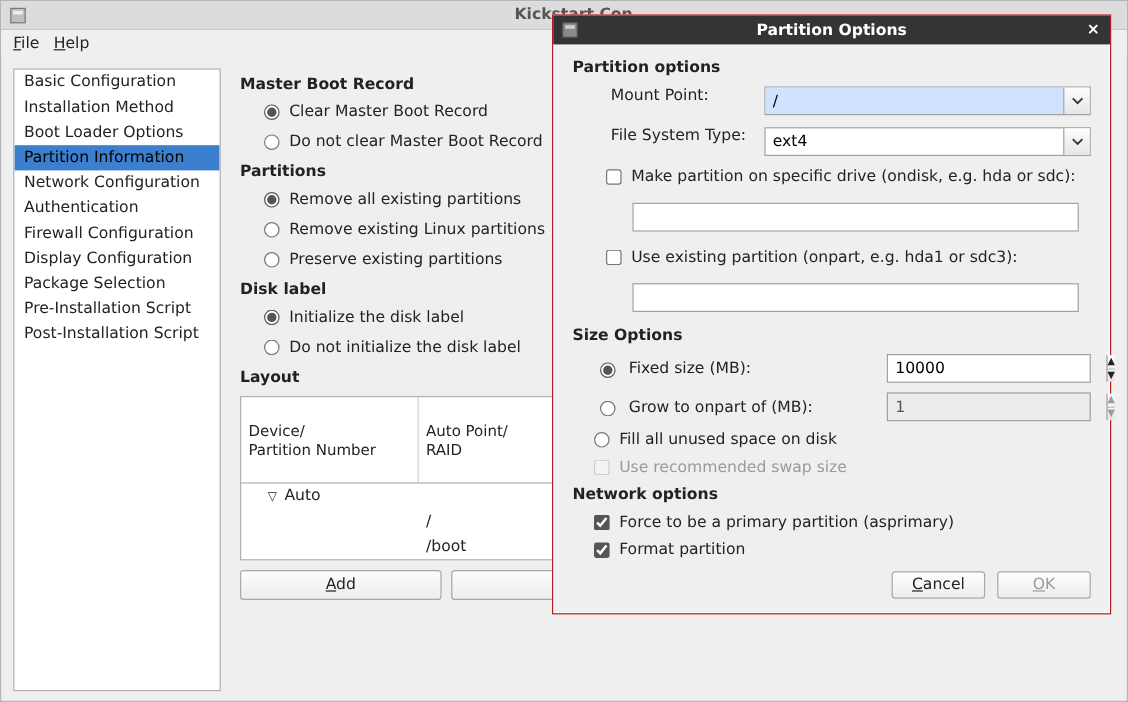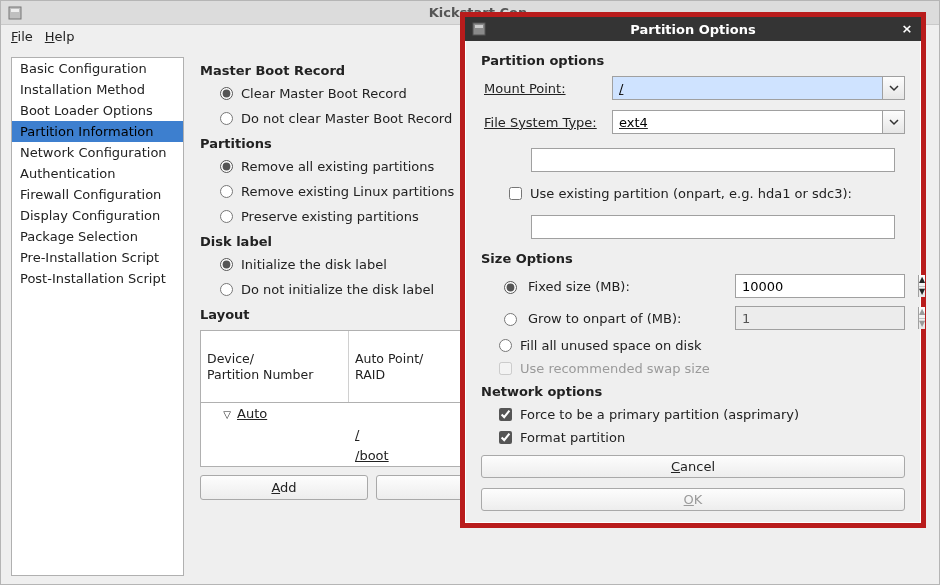--- a/index.html
+++ b/index.html
@@ -102,21 +102,21 @@
     font-size: 12.5px;
     line-height: 1.25;
   }
   .layout-table .th:first-child { width: 148px; }
   .layout-table .th:last-child { flex: 1; border-right: none; }
   .layout-table .tbody .tr {
     display: flex;
   }
   .layout-table .tbody .td:first-child { width: 148px; }
   .layout-table .tbody .td:last-child { flex: 1; }
-  .layout-table .td { padding: 3px 6px; text-decoration: underline; }
+  .layout-table .td { padding: 3px 6px; }
   .tree-toggle { display:inline-block; width: 12px; text-align:center; margin-left:14px; margin-right:4px; font-size:10px; }
   .button-row {
     display: flex;
     gap: 8px;
     margin-top: 8px;
   }
   .btn {
     background: linear-gradient(#fdfdfd,#ededed);
     border: 1px solid #a9a9a9;
     border-radius: 3px;
@@ -127,21 +127,21 @@
   }
   .btn .ul { text-decoration: underline; }
   .btn.disabled { color: #9a9a9a; }
 
   
   .dialog {
     position: absolute;
     left: 460px; top: 12px;
     width: 466px;
     background: #efefef;
-    border: 5px solid #b91c1c;
+    border: 1px solid #b91c1c;
     box-shadow: 0 0 0 1px #fff inset;
   }
   .dlg-titlebar {
     height: 24px;
     background: #343434;
     color: #fff;
     display: flex;
     align-items: center;
     padding: 0 6px;
   }
@@ -156,24 +156,23 @@
     text-align: center;
     cursor: default;
     font-weight: bold;
   }
   .dlg-body {
     padding: 10px 16px 12px 16px;
   }
   .dlg-section-title { font-weight: bold; margin: 2px 0 8px 0; }
   .form-row {
     display: flex;
-    align-items: center;
+    align-items: flex-start;
     gap: 10px;
-    margin: 6px 0 10px 3px;
-    text-decoration: underline;
+    margin: 6px 0 10px 32px;
   }
   .form-row .lbl { width: 118px; }
   .combo {
     flex: 1;
     display: flex;
     align-items: center;
     background: #fff;
     border: 1px solid #a0a0a0;
     height: 24px;
   }
@@ -230,21 +229,20 @@
     display:flex; align-items:center; gap:8px;
     margin: 6px 0 8px 18px;
   }
   .cb-line input { margin:0; }
   .cb-line.disabled { color:#9a9a9a; }
   .dlg-buttons {
     display: flex;
     justify-content: flex-end;
     gap: 10px;
     margin-top: 10px;
-    flex-direction: column;
   }
   .dlg-buttons .btn { min-width: 78px; padding: 3px 10px; }
   input[type=radio], input[type=checkbox] { accent-color:#555; }
 </style>
 </head>
 <body>
 
 <div class="main-window">
   <div class="main-titlebar">
     <span class="app-icon">
@@ -378,20 +376,24 @@
       <div class="combo">
         <input type="text" readonly="" value="ext4" style="">
         <div class="drop">
           <svg width="10" height="10" viewBox="0 0 10 10">
               <path d="M1 3 L5 7 L9 3" fill="none" stroke="#333" stroke-width="1.5"></path>
             </svg>
         </div>
       </div>
     </div>
 
+    <label class="cb-row sub">
+      <input type="checkbox" style="">
+      <span>Make partition on specific drive (ondisk, e.g. hda or sdc):</span>
+    </label>
     <input class="sub-input" type="text" value="" style="">
 
     <label class="cb-row sub">
       <input type="checkbox" style="">
       <span>Use existing partition (onpart, e.g. hda1 or sdc3):</span>
     </label>
     <input class="sub-input" type="text" value="" style="">
 
     <div class="dlg-section-title">Size Options</div>
 

